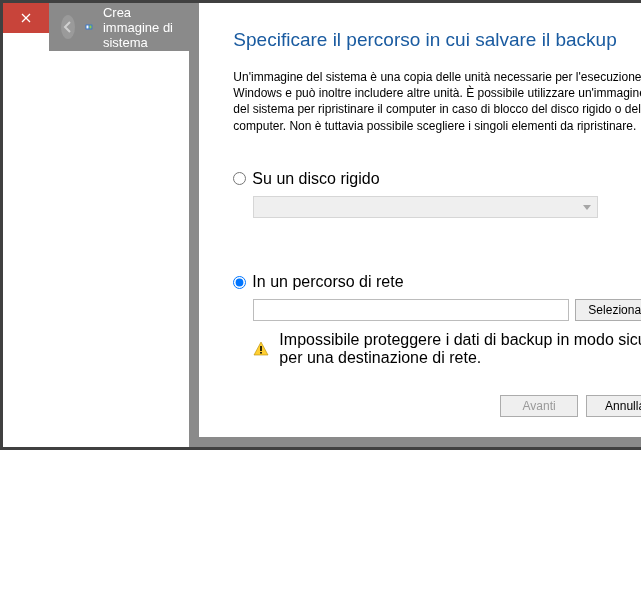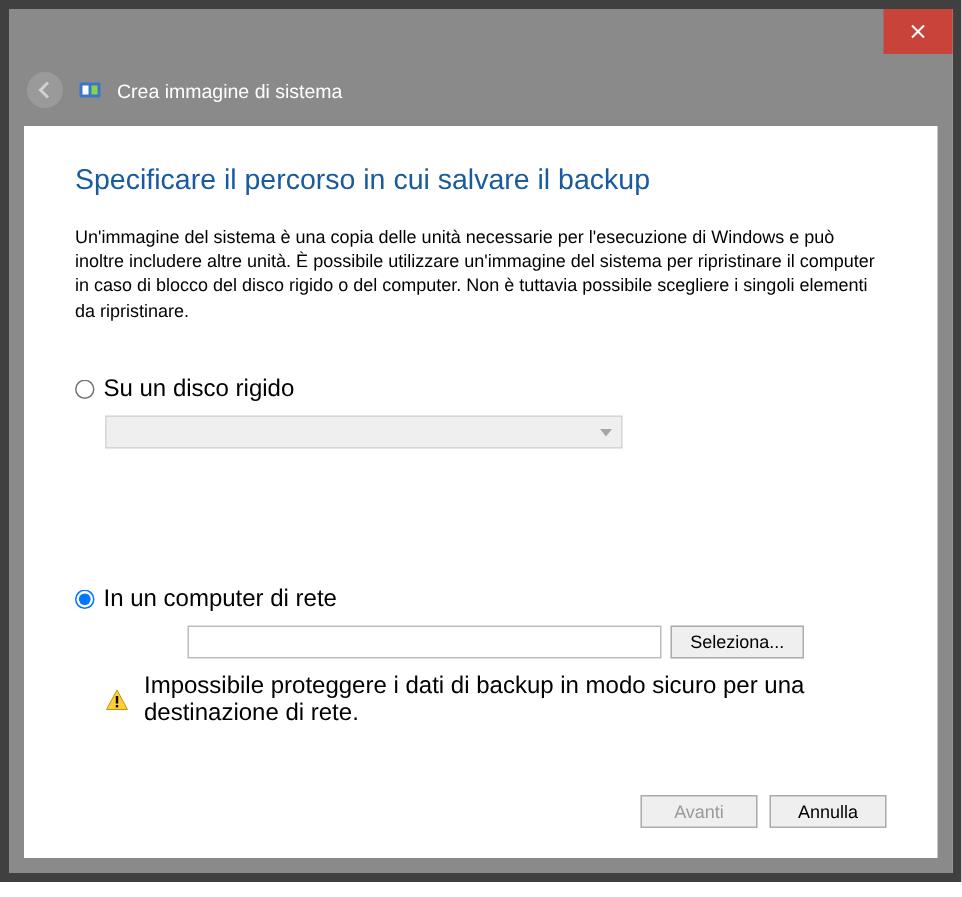--- a/index.html
+++ b/index.html
@@ -7,24 +7,24 @@
     margin: 0;
     font-family: "Segoe UI", Tahoma, sans-serif;
     font-size: 12px;
     background: #fff;
     width: 641px;
     height: 598px;
     overflow: hidden;
   }
   .window {
     width: 641px;
-    height: 588px;
-    border: 6px solid #404040;
-    display: flex;
-    flex-direction: column;
+    height: 450px;
+    border: 3px solid #404040;
+    display: flex;
+    flex-direction: row;
   }
   .titlebar {
     height: 30px;
     background: #8a8a8a;
     display: flex;
     justify-content: flex-end;
     align-items: stretch;
   }
   .close-btn {
     width: 46px;
@@ -237,21 +237,21 @@
       </div>
 
       <div class="gap-block"></div>
 
 
       <div class="gap-block"></div>
 
       <div class="option">
         <div class="option-row">
           <input type="radio" name="dest" checked="" style="">
-          <span class="option-label">In un computer di rete</span>
+          <span class="option-label">In un percorso di rete</span>
         </div>
         <div class="net-row">
           <input type="text" class="net-input" value="" style="">
           <button class="sel-btn">Seleziona...</button>
         </div>
         <div class="warn-row">
           <svg class="warn-icon" viewBox="0 0 16 16">
             <path d="M8 1 L15 14 L1 14 Z" fill="#ffcf33" stroke="#b58a00" stroke-width="0.6"></path>
             <rect x="7.2" y="5" width="1.6" height="5" fill="#000"></rect>
             <rect x="7.2" y="11" width="1.6" height="1.6" fill="#000"></rect>

